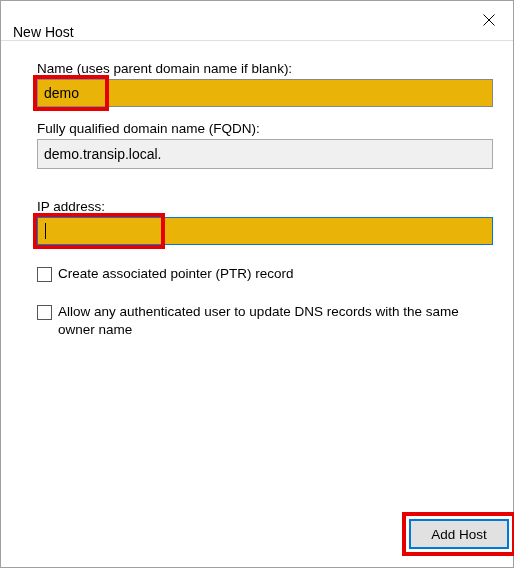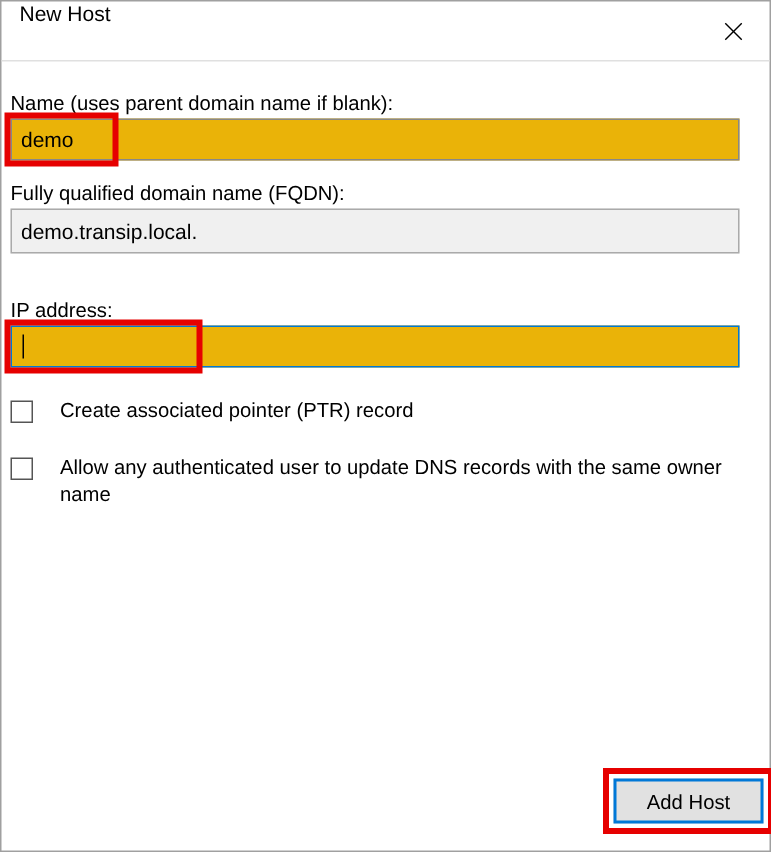--- a/index.html
+++ b/index.html
@@ -14,39 +14,39 @@
     .window {
       width: 514px;
       height: 568px;
       border: 1px solid #a0a0a0;
       background: #fff;
       position: relative;
     }
     .titlebar {
       height: 40px;
       display: flex;
-      align-items: flex-start;
+      align-items: flex-end;
       justify-content: space-between;
       padding: 0 0 0 12px;
       border-bottom: 1px solid #e0e0e0;
     }
     .titlebar-title {
       font-size: 14px;
     }
     .close-btn {
       width: 48px;
       height: 40px;
       display: flex;
       align-items: center;
       justify-content: center;
       cursor: pointer;
     }
     .close-btn svg { width: 12px; height: 12px; }
     .content {
-      padding: 20px 20px 0 6px;
+      padding: 20px 20px 0 36px;
     }
     .field-label {
       font-size: 13.5px;
       margin-bottom: 3px;
       margin-top: 14px;
       display: block;
     }
     .field-label.first { margin-top: 0; }
     .text-input {
       width: 100%;
@@ -83,21 +83,21 @@
     .ip-highlight {
       top: -4px;
       left: -4px;
       width: 132px;
       height: 36px;
     }
     .checkbox-row {
       display: flex;
       align-items: flex-start;
       margin-top: 20px;
-      gap: 18px;
+      gap: 6px;
     }
     .checkbox {
       width: 15px;
       height: 15px;
       border: 1px solid #555;
       background: #fff;
       flex-shrink: 0;
       margin-top: 2px;
       cursor: pointer;
     }

